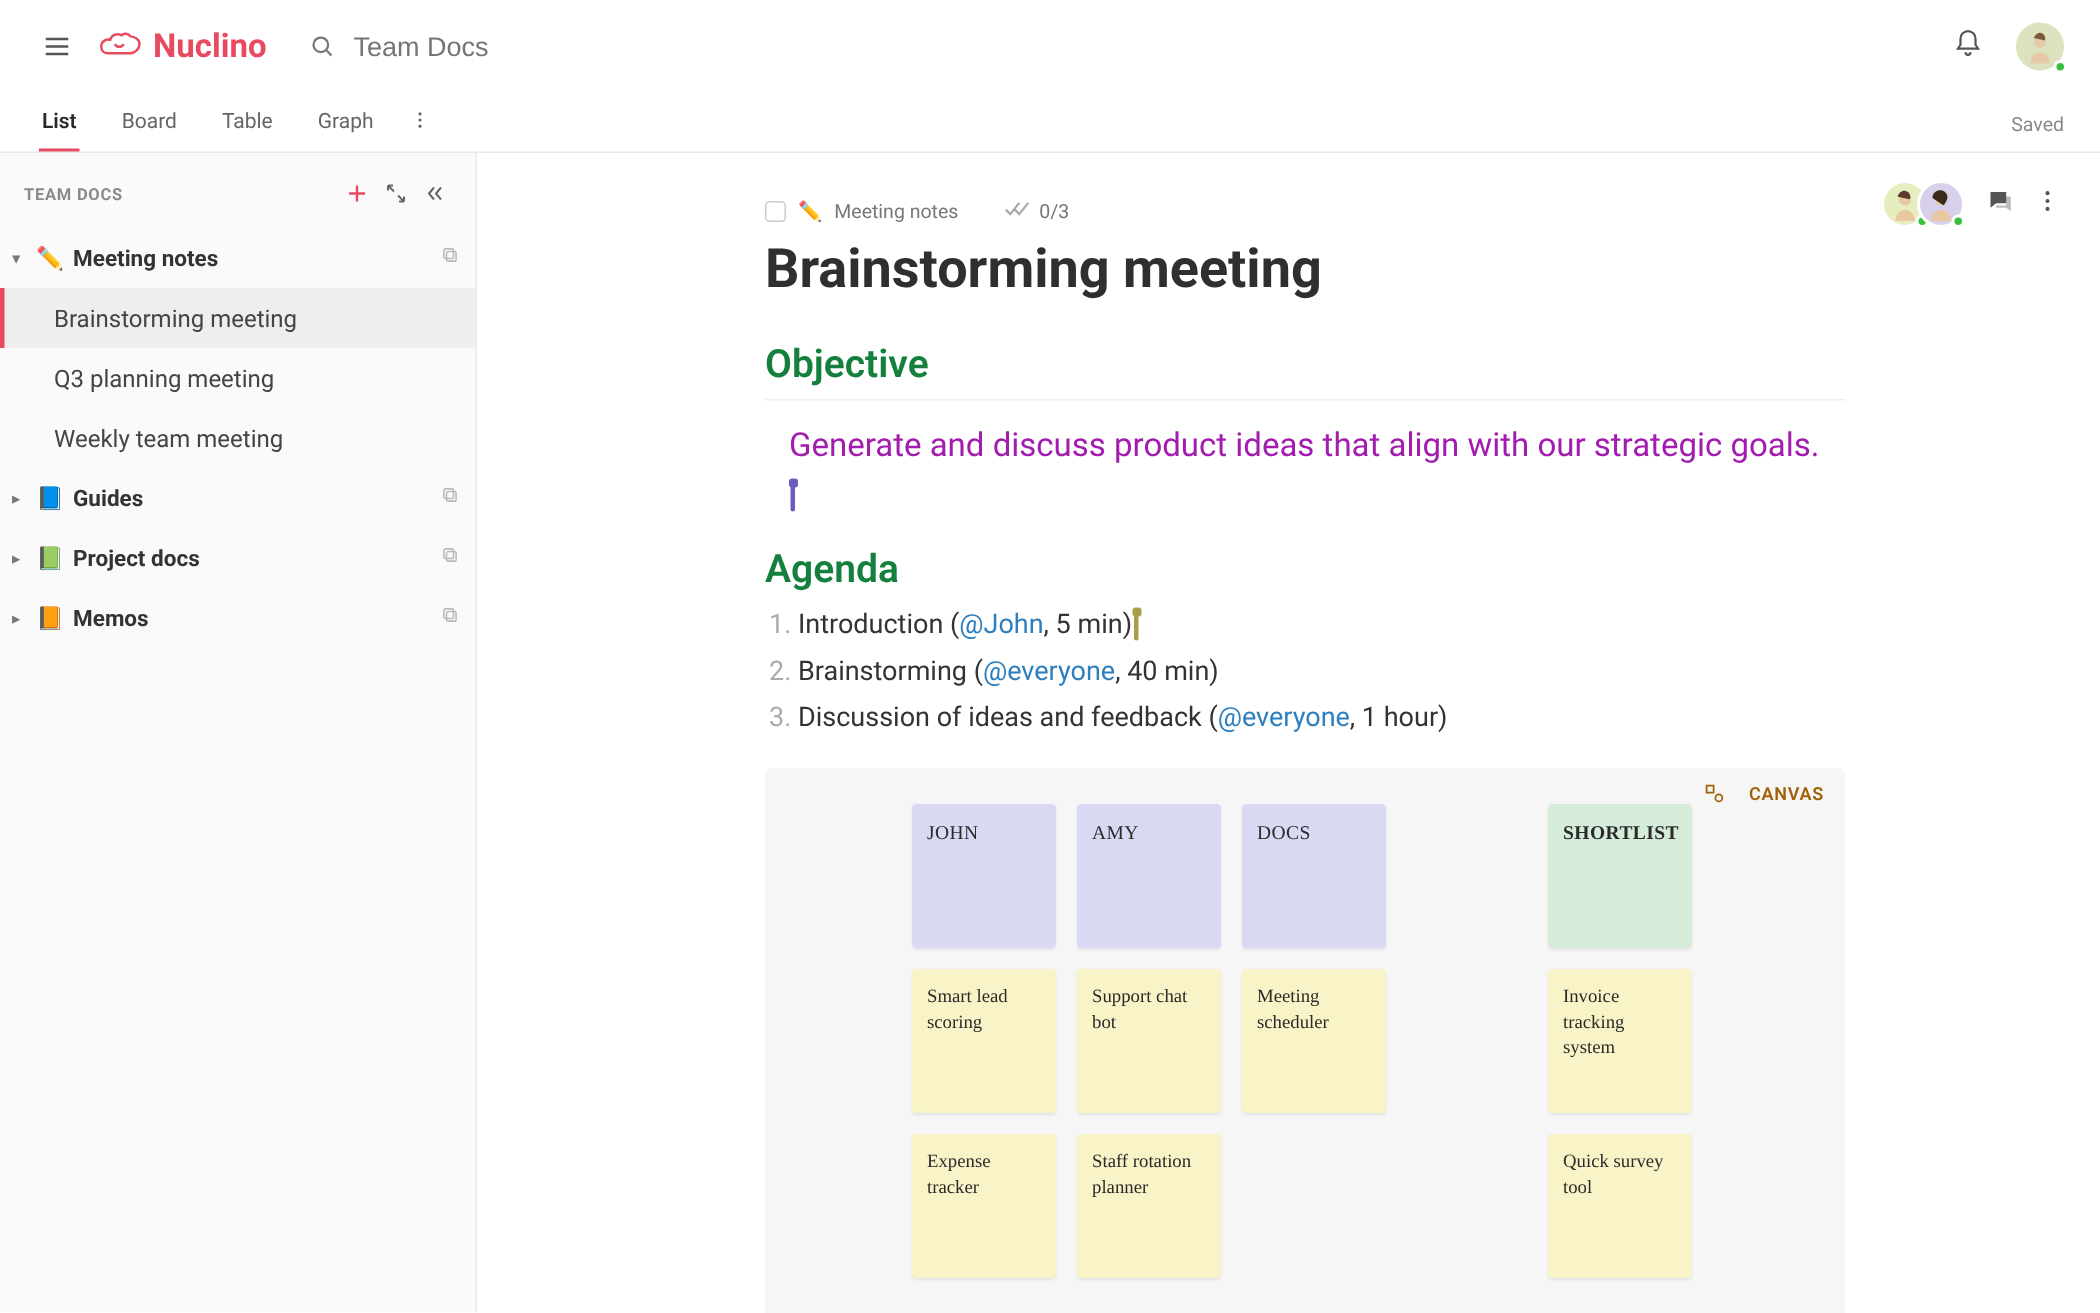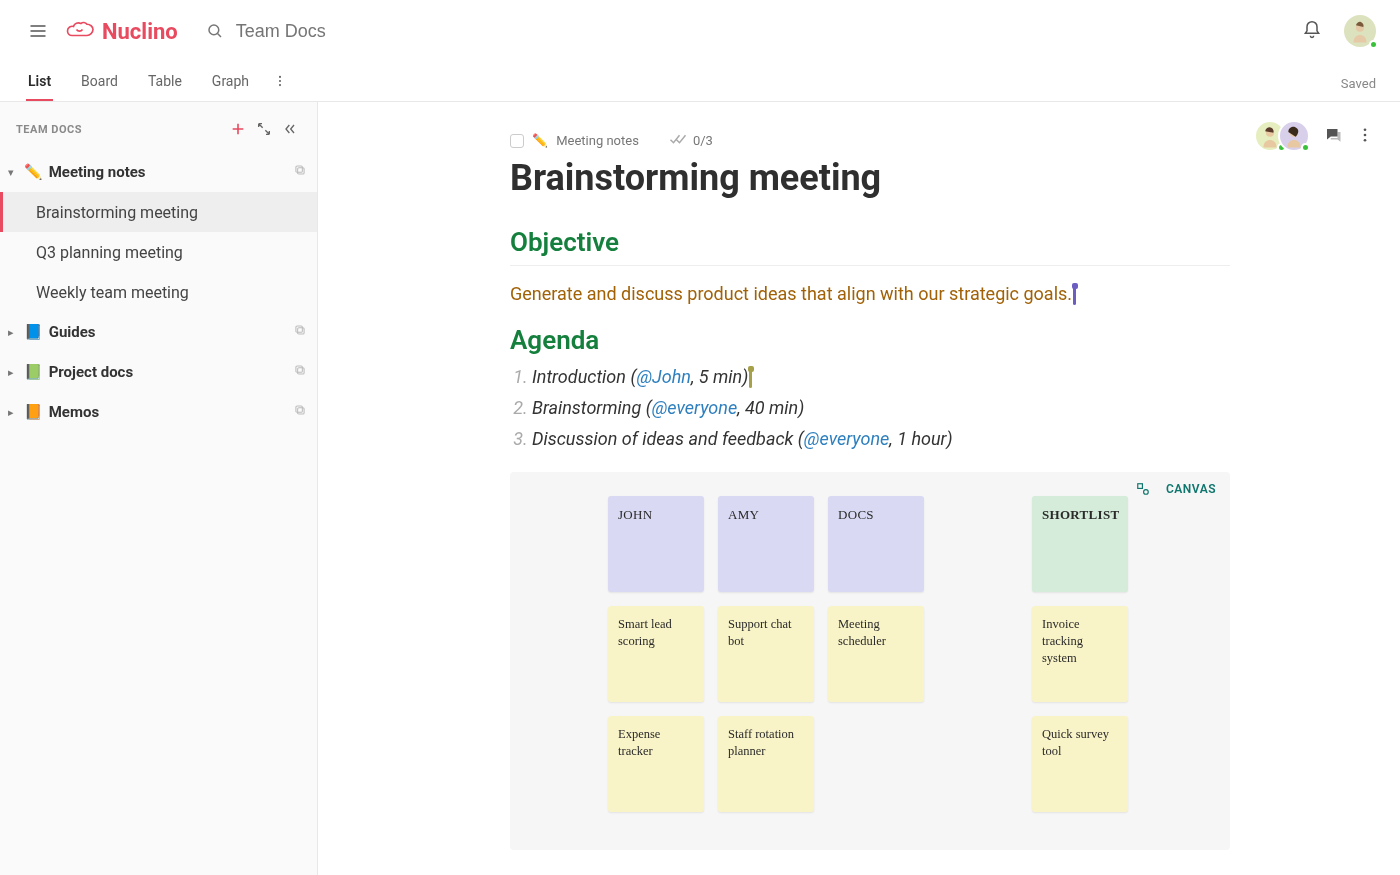--- a/index.html
+++ b/index.html
@@ -83,33 +83,33 @@
   .doc-actions .ico{color:#555;cursor:pointer;}
   .doc-actions .ico svg{width:18px;height:18px;}
 
   .doc{max-width:720px;margin:30px 0 0 192px;}
   .meta{display:flex;align-items:center;gap:30px;font-size:13px;color:#777;margin-bottom:8px;}
   .meta .box{width:14px;height:14px;border:1px solid #ccc;border-radius:3px;}
   .meta .check svg{width:18px;height:14px;stroke:#aaa;}
   h1.title{font-size:36px;font-weight:700;margin:0 0 28px;color:#2f2f2f;}
   h2.sec{font-size:26px;font-weight:600;margin:16px 0 8px;color:#15803d;}
   .hr{height:1px;background:#eee;margin:4px 0 14px;}
-  p.body{font-size:18px;line-height:1.5;margin:0 0 18px;color:#a16207;}
+  p.body{font-size:22px;line-height:1.5;margin:0 16px 18px;color:#a21caf;}
   .cursor{display:inline-block;width:3px;height:20px;vertical-align:middle;border-radius:2px;margin-left:1px;}
   .cursor.purple{background:#6b5ec0;position:relative;}
   .cursor.purple::before{content:"";position:absolute;top:-2px;left:-1px;width:6px;height:6px;background:#6b5ec0;border-radius:2px;}
   .cursor.olive{background:#a6a04b;position:relative;}
   .cursor.olive::before{content:"";position:absolute;top:-2px;left:-1px;width:6px;height:6px;background:#a6a04b;border-radius:2px;}
-  ol.agenda{font-size:18px;color:#333;margin:4px 0 20px;padding-left:22px;font-style:italic;}
+  ol.agenda{font-size:18px;color:#333;margin:4px 0 20px;padding-left:22px;}
   ol.agenda li{margin:4px 0;line-height:1.5;}
   ol.agenda li::marker{color:#aaa;}
   .mention{color:var(--mention);}
 
   .canvas{background:#f6f6f6;border-radius:4px;padding:24px 24px 24px 98px;position:relative;margin-top:6px;}
-  .canvas-badge{position:absolute;top:10px;right:14px;display:flex;align-items:center;gap:16px;color:#0f766e;font-size:12px;font-weight:600;letter-spacing:.5px;}
+  .canvas-badge{position:absolute;top:10px;right:14px;display:flex;align-items:center;gap:16px;color:#a16207;font-size:12px;font-weight:600;letter-spacing:.5px;}
   .canvas-badge svg{width:14px;height:14px;}
   .row{display:flex;gap:14px;margin-bottom:14px;}
   .gap{width:80px;}
   .note{width:96px;height:96px;border-radius:3px;padding:10px;font-size:12.5px;line-height:1.35;box-shadow:0 1px 2px rgba(0,0,0,.08);}
   .note.head{font-family:"Comic Sans MS","Segoe Script",cursive;font-size:13px;letter-spacing:.3px;}
   .note.idea{font-family:"Comic Sans MS","Segoe Script",cursive;background:var(--yellow);}
   .lav{background:var(--lavender);}
   .grn{background:var(--green);font-weight:bold;}
 </style>
 </head>

